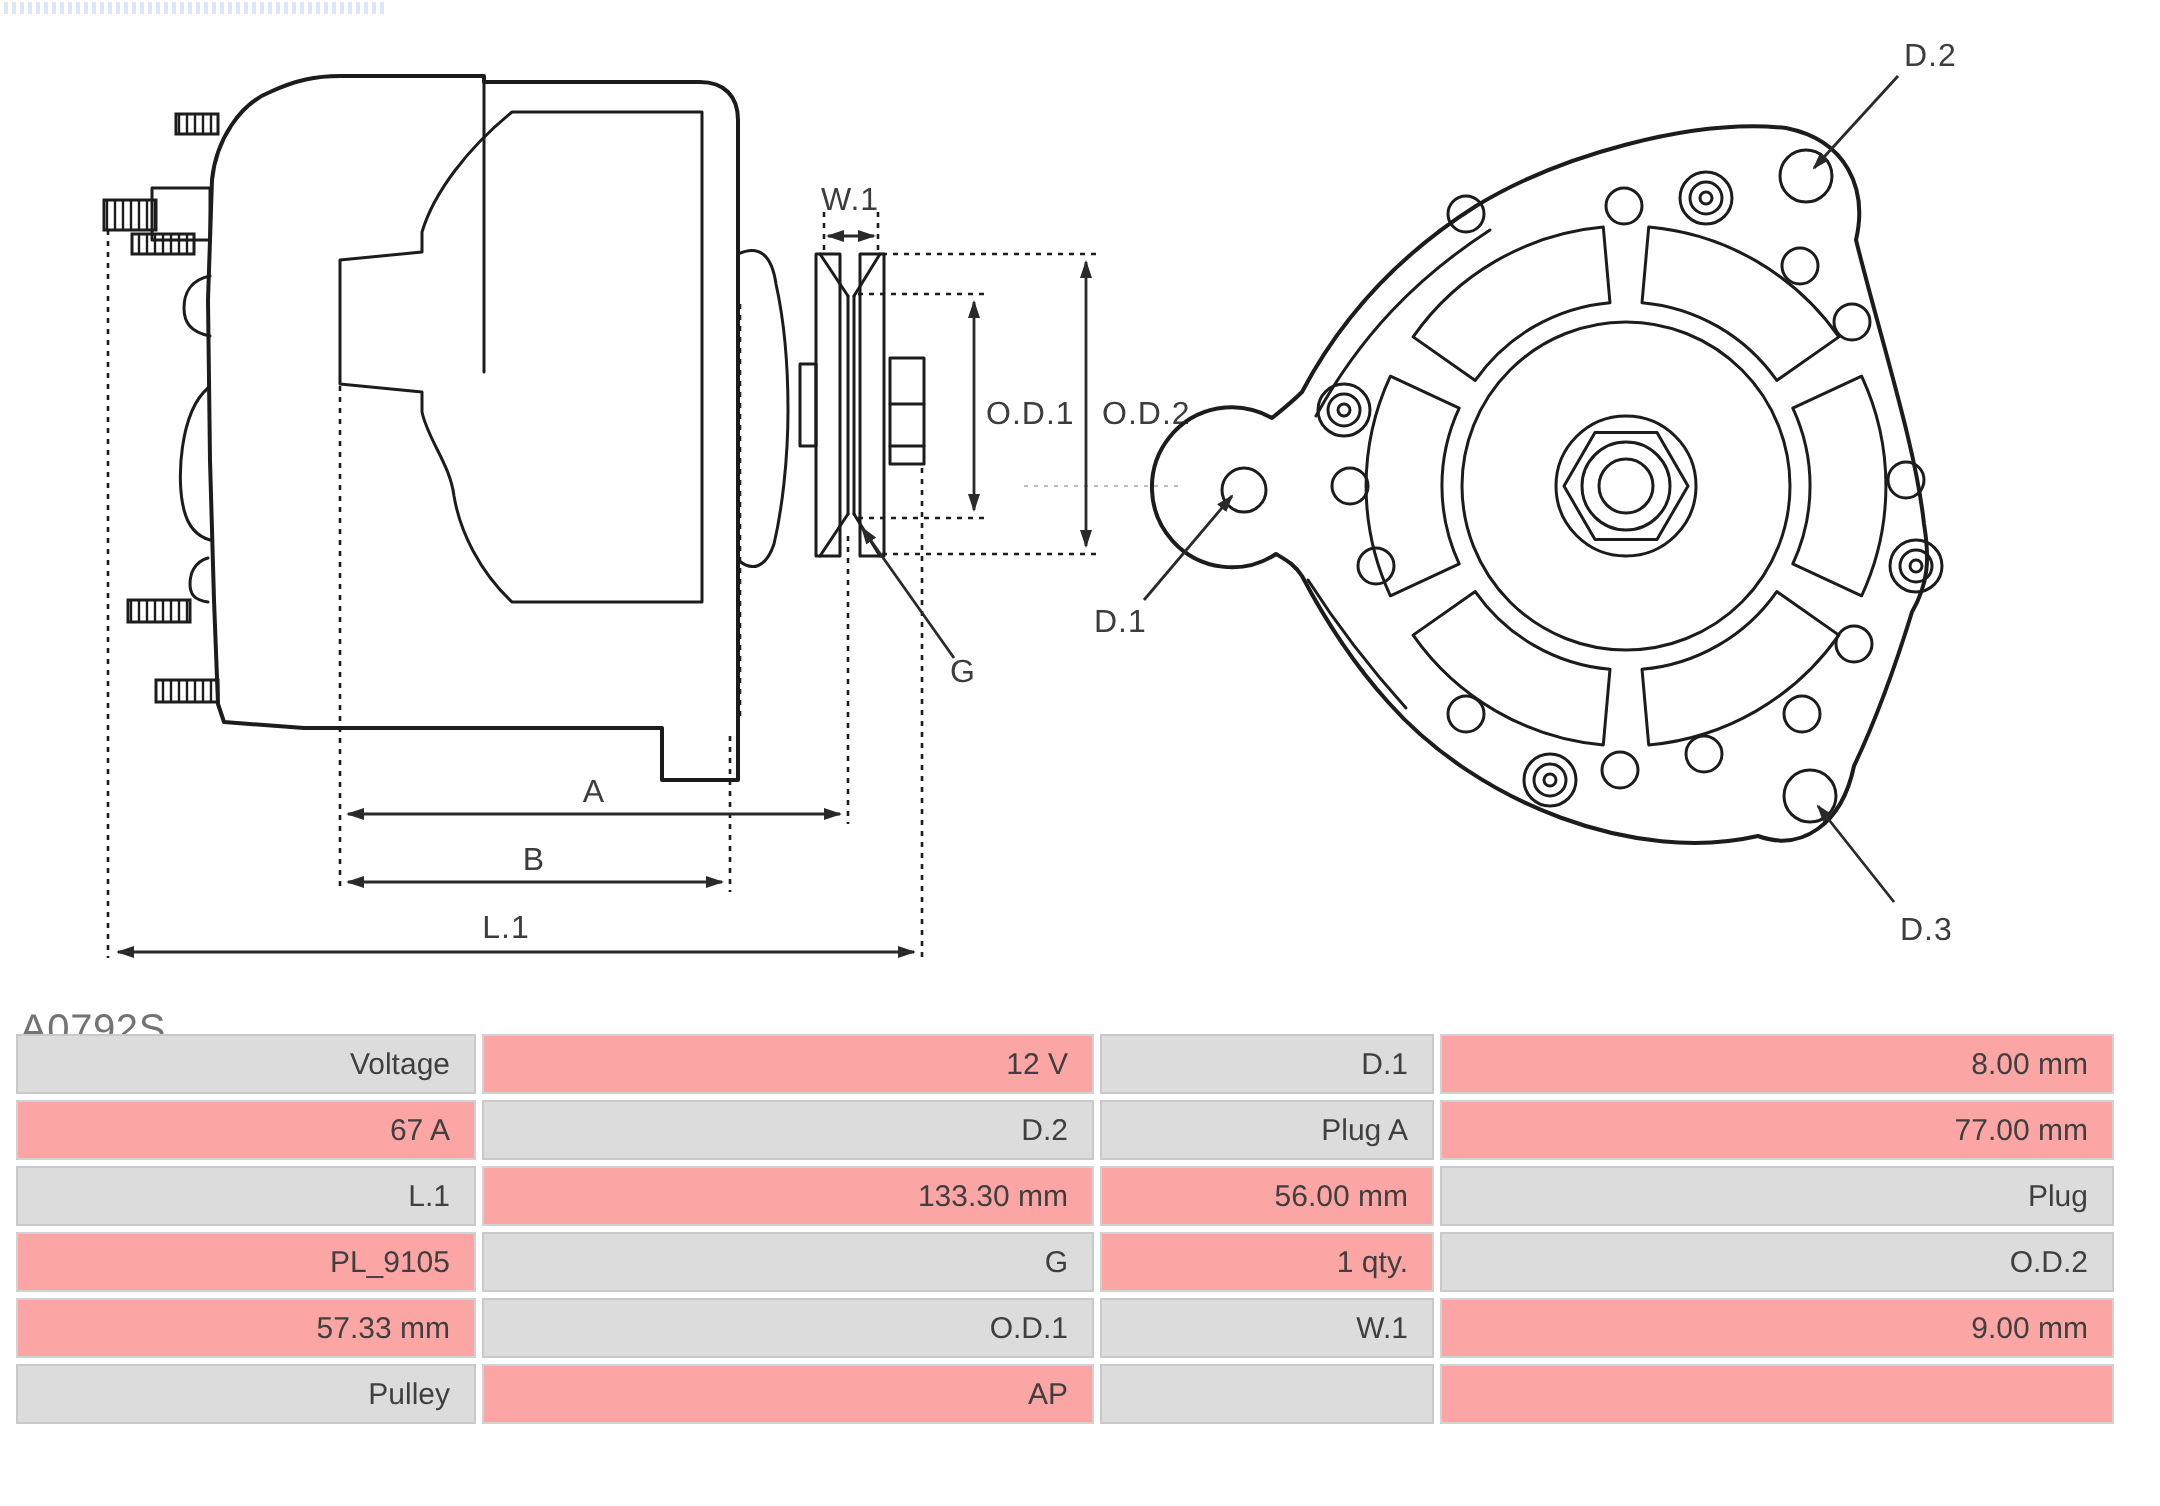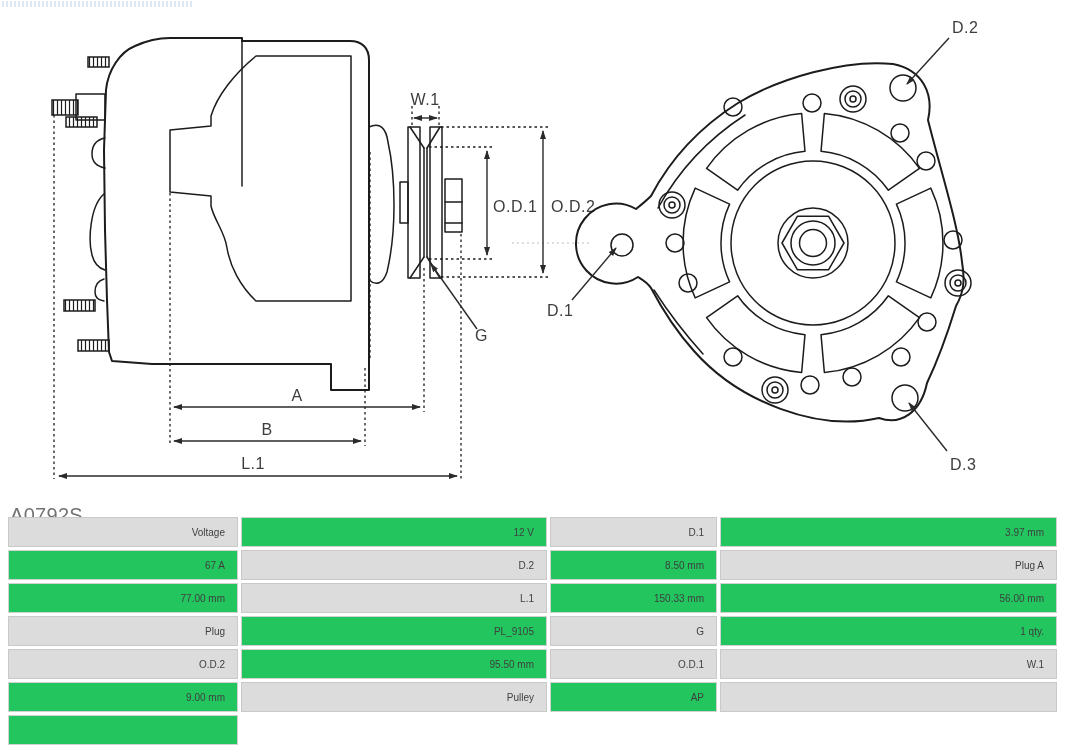--- a/index.html
+++ b/index.html
@@ -26,24 +26,24 @@
   }
   .spec-table{
     position:absolute;left:8px;top:517px;
     display:grid;
     grid-template-columns:230px 306px 167px 337px;
     grid-auto-rows:30px;
     gap:3px;
   }
   .cell{
     box-sizing:border-box;display:flex;align-items:center;justify-content:flex-end;
-    padding-right:12px;font-size:10px;color:#3f3f3f;white-space:nowrap;
+    padding-right:12px;font-size:15px;color:#3f3f3f;white-space:nowrap;
   }
   .cell.lbl{background:#dcdcdc;border:1px solid #c9c9c9;}
-  .cell.val{background:#22c55e;border:1px solid #d2d2d2;}
+  .cell.val{background:#fca5a5;border:1px solid #d2d2d2;}
 </style>
 </head>
 <body>
 
 <div class="watermark"></div>
 
 <svg class="diagram" width="1080" height="485" viewBox="0 0 1080 485">
   <defs>
     <marker id="ah" markerWidth="11" markerHeight="8" refX="8" refY="3" orient="auto-start-reverse" markerUnits="userSpaceOnUse">
       <path d="M0,0 L9,3 L0,6 Z" fill="#2a2a2a"></path>
@@ -215,39 +215,38 @@
     <text class="dl" x="950" y="470">D.3</text>
   </g>
 </svg>
 
 <div class="part-number">A0792S</div>
 
 <div class="spec-table">
   <div class="cell lbl">Voltage</div>
   <div class="cell val">12 V</div>
   <div class="cell lbl">D.1</div>
-  <div class="cell val">3.97 mm</div>
+  <div class="cell val">8.00 mm</div>
 
   <div class="cell val">67 A</div>
   <div class="cell lbl">D.2</div>
-  <div class="cell val">8.50 mm</div>
 
   <div class="cell lbl">Plug A</div>
   <div class="cell val">77.00 mm</div>
   <div class="cell lbl">L.1</div>
-  <div class="cell val">150.33 mm</div>
+  <div class="cell val">133.30 mm</div>
 
   <div class="cell val">56.00 mm</div>
   <div class="cell lbl">Plug</div>
   <div class="cell val">PL_9105</div>
 
   <div class="cell lbl">G</div>
   <div class="cell val">1 qty.</div>
   <div class="cell lbl">O.D.2</div>
-  <div class="cell val">95.50 mm</div>
+  <div class="cell val">57.33 mm</div>
 
   <div class="cell lbl">O.D.1</div>
   <div class="cell lbl">W.1</div>
   <div class="cell val">9.00 mm</div>
 
   <div class="cell lbl">Pulley</div>
   <div class="cell val">AP</div>
   <div class="cell lbl"></div>
   <div class="cell val"></div>
 </div>

